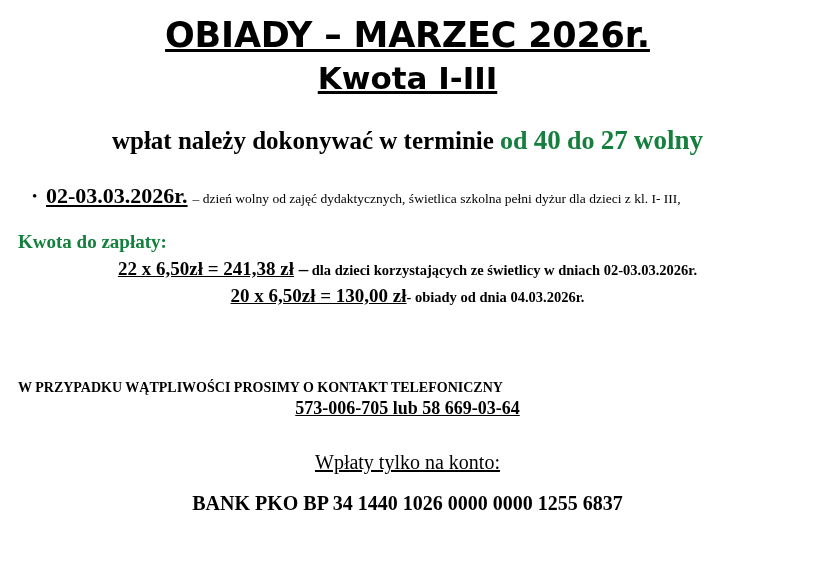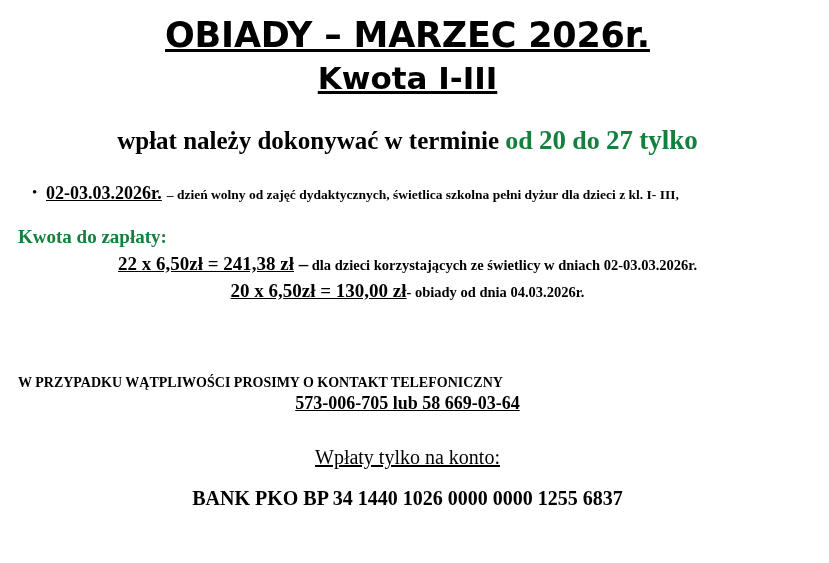--- a/index.html
+++ b/index.html
@@ -63,27 +63,27 @@
   }
   .bullet-dot {
     width: 14px;
     flex: 0 0 14px;
     font-size: 15px;
     line-height: 1;
     position: relative;
     top: -2px;
   }
   .bullet-date {
-    font-size: 18px;
+    font-size: 22px;
     font-weight: bold;
     white-space: nowrap;
   }
   .bullet-text {
     font-size: 13.5px;
-    font-weight: bold;
+    font-weight: normal;
     margin-left: 5px;
   }
 
   .amount-head {
     margin-top: 22px;
     text-align: left;
     font-size: 19px;
     font-weight: bold;
   }
   .amount-line {
@@ -133,21 +133,21 @@
   <div class="title-block">
     <div class="title-1">
       <span class="u">OBIADY – MARZEC 2026r.</span>
     </div>
     <div class="title-2">
       <span class="u">Kwota I-III</span>
     </div>
   </div>
 
   <div class="deadline">
-    <span>wpłat należy dokonywać w terminie </span><span class="red word">od</span><span class="red">&nbsp;</span><span class="red num">20</span><span class="red">&nbsp;</span><span class="red word">do</span><span class="red">&nbsp;</span><span class="red num">27</span><span class="red">&nbsp;</span><span class="red num">tylko</span>
+    <span>wpłat należy dokonywać w terminie </span><span class="red word">od</span><span class="red">&nbsp;</span><span class="red num">40</span><span class="red">&nbsp;</span><span class="red word">do</span><span class="red">&nbsp;</span><span class="red num">27</span><span class="red">&nbsp;</span><span class="red num">wolny</span>
   </div>
 
   <div class="bullet-row">
     <span class="bullet-dot">•</span>
     <span>
       <span class="bullet-date u">02-03.03.2026r.</span><span class="bullet-text">– dzień wolny od zajęć dydaktycznych, świetlica szkolna pełni dyżur dla dzieci z kl. I- III,</span>
     </span>
   </div>
 
   <div class="amount-head">

